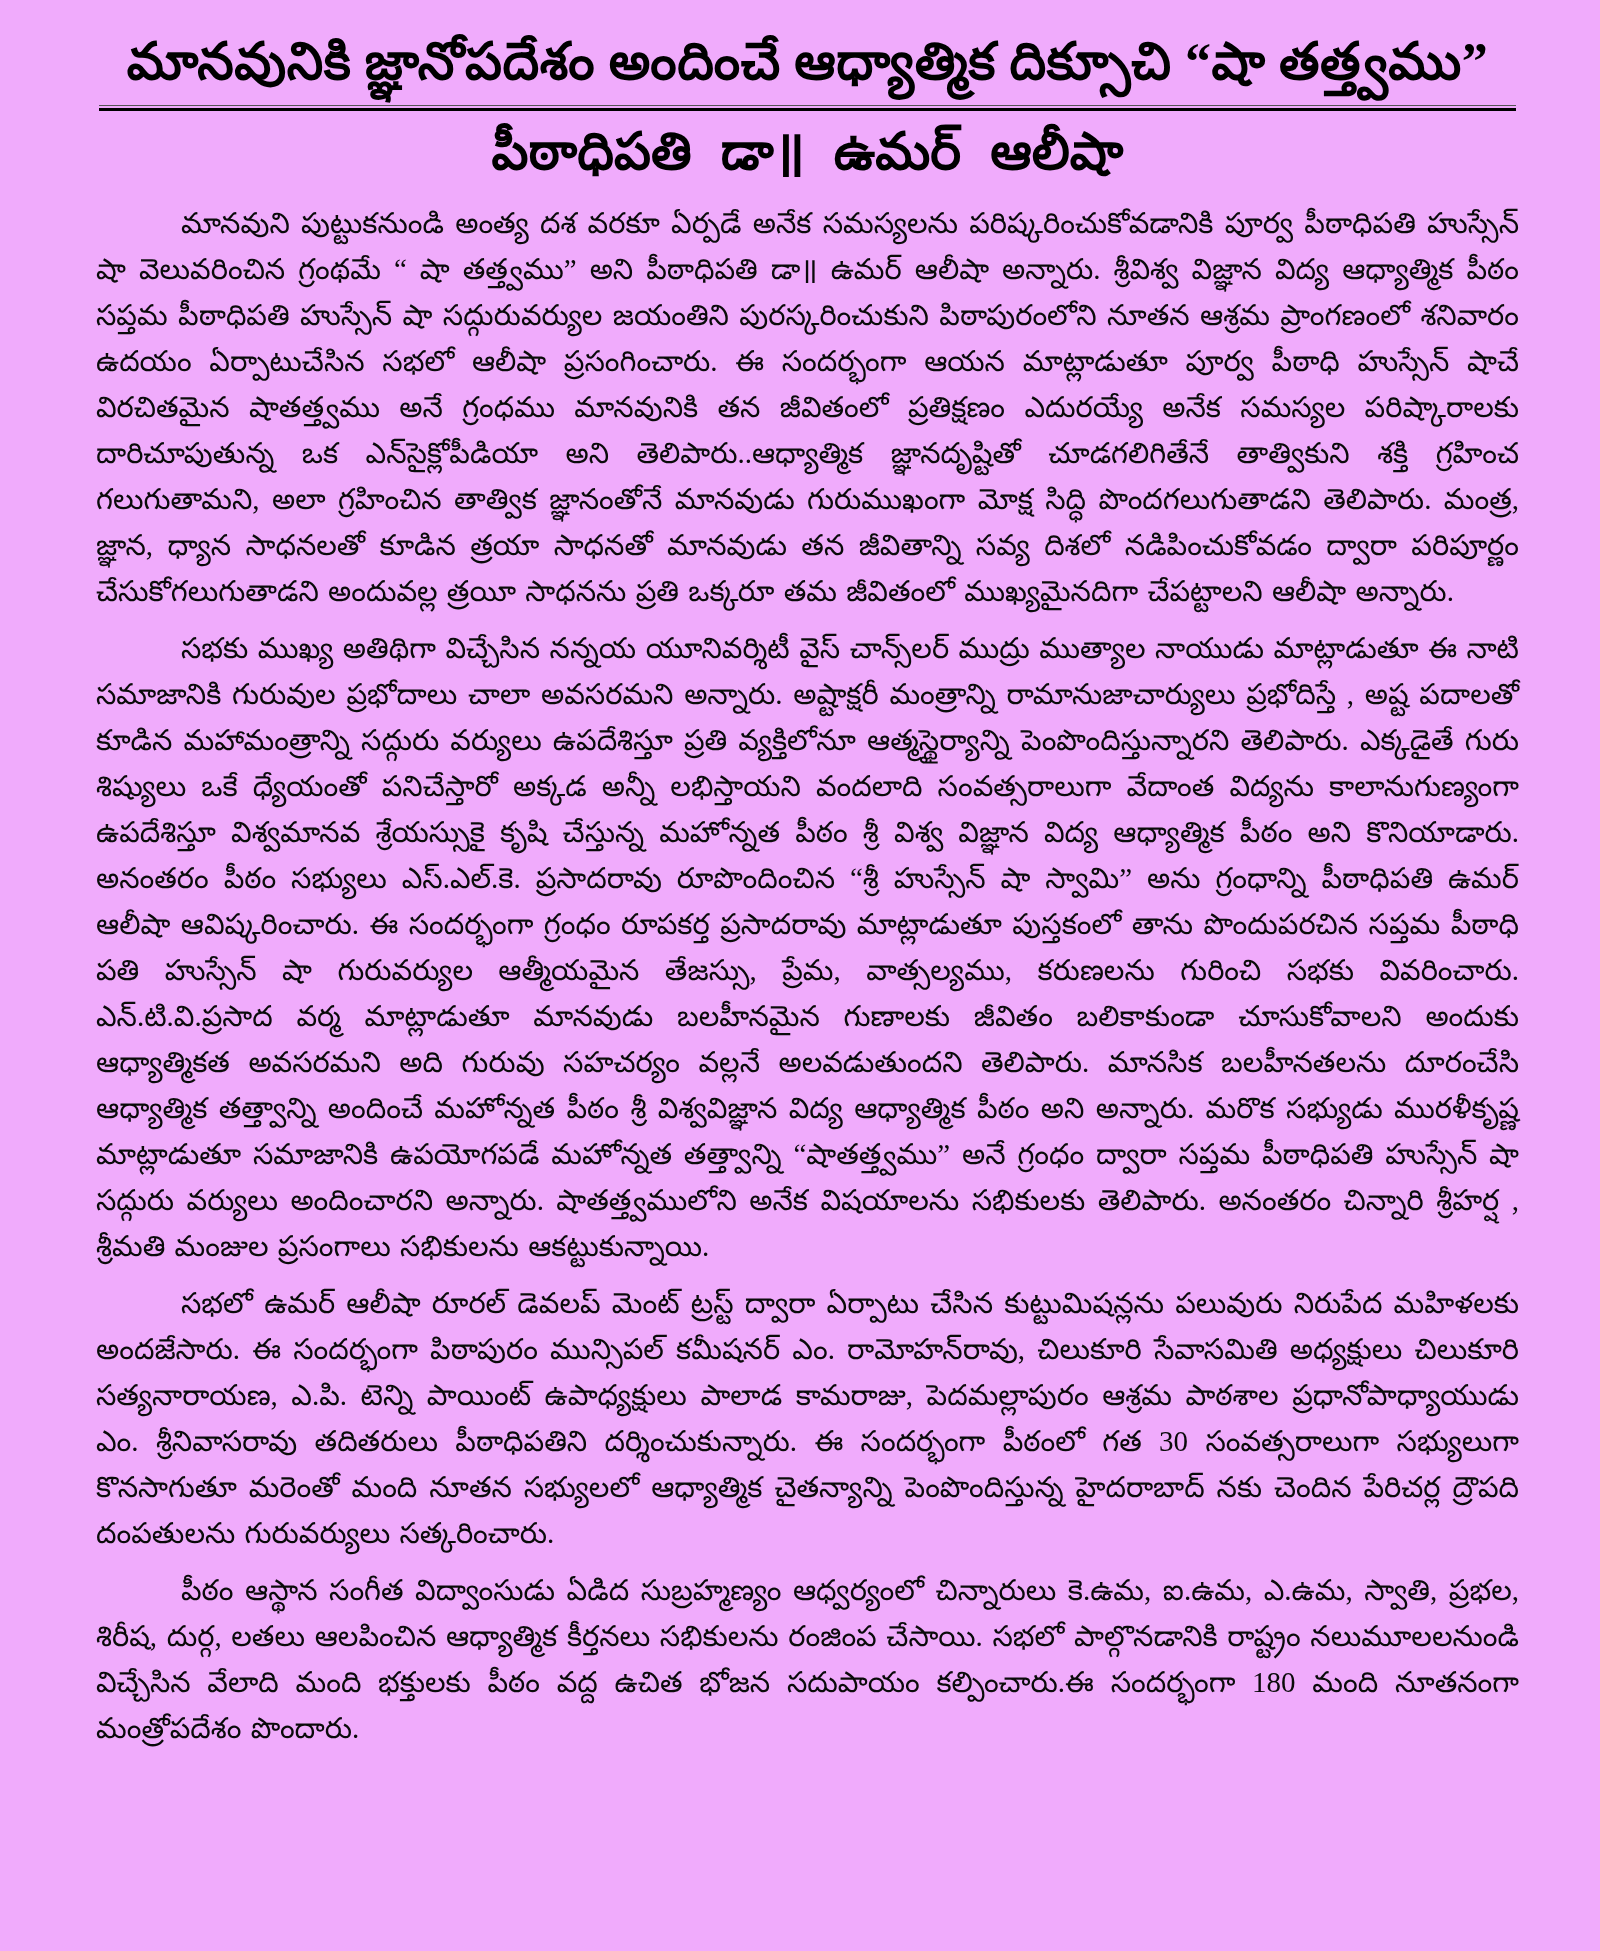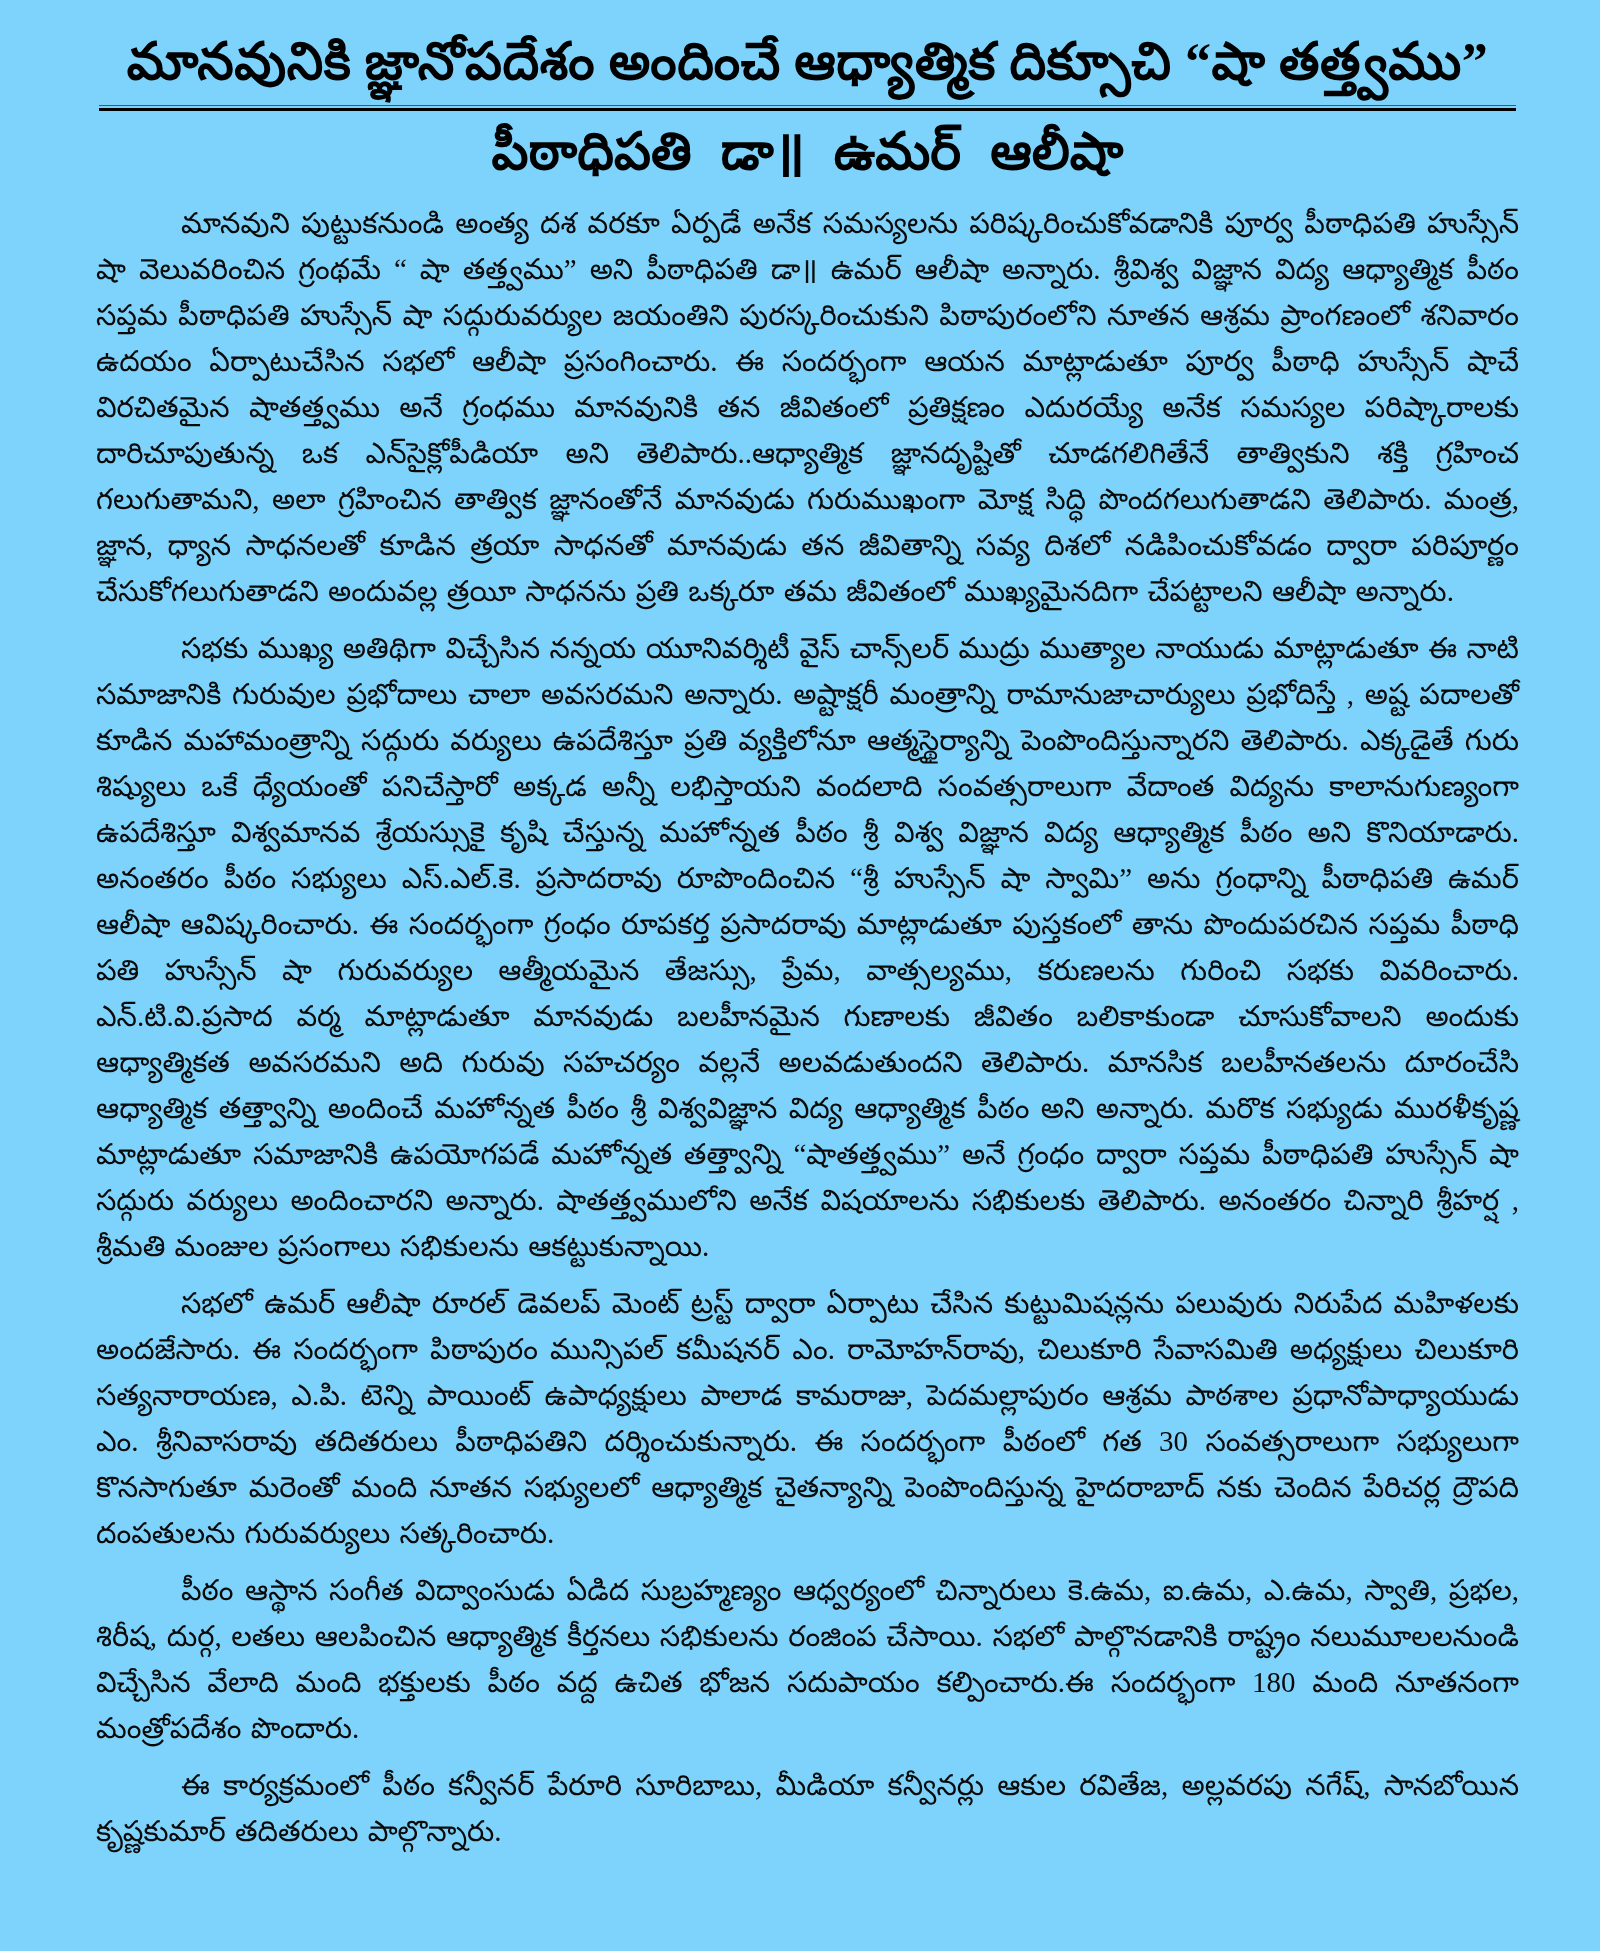--- a/index.html
+++ b/index.html
@@ -4,21 +4,21 @@
 <style>
   html, body {
     margin: 0;
     padding: 0;
     background: #ffffff;
   }
   .page {
     width: 1600px;
     min-height: 1951px;
     margin: 0 auto;
-    background: #7dd3fc;
+    background: #f0abfc;
     color: #0a0a0a;
     box-sizing: border-box;
     padding: 16px 70px 26px 85px;
     font-family: "Liberation Serif", "DejaVu Serif", serif;
   }
   .headline {
     font-size: 52px;
     line-height: 1.45;
     font-weight: 700;
     text-align: center;
@@ -60,16 +60,15 @@
 
   <div class="headline-divider"></div>
 
   <h2 class="byline">పీఠాధిపతి డా॥ ఉమర్ ఆలీషా</h2>
 
   <section class="article-body">
     <p>మానవుని పుట్టుకనుండి అంత్య దశ వరకూ ఏర్పడే అనేక సమస్యలను పరిష్కరించుకోవడానికి పూర్వ పీఠాధిపతి హుస్సేన్ షా వెలువరించిన గ్రంథమే “ షా తత్త్వము” అని పీఠాధిపతి డా॥ ఉమర్ ఆలీషా అన్నారు. శ్రీవిశ్వ విజ్ఞాన విద్య ఆధ్యాత్మిక పీఠం సప్తమ పీఠాధిపతి హుస్సేన్ షా సద్గురువర్యుల జయంతిని పురస్కరించుకుని పిఠాపురంలోని నూతన ఆశ్రమ ప్రాంగణంలో శనివారం ఉదయం ఏర్పాటుచేసిన సభలో ఆలీషా ప్రసంగించారు. ఈ సందర్భంగా ఆయన మాట్లాడుతూ పూర్వ పీఠాధి హుస్సేన్ షాచే విరచితమైన షాతత్త్వము అనే గ్రంధము మానవునికి తన జీవితంలో ప్రతిక్షణం ఎదురయ్యే అనేక సమస్యల పరిష్కారాలకు దారిచూపుతున్న ఒక ఎన్‌సైక్లోపీడియా అని తెలిపారు..ఆధ్యాత్మిక జ్ఞానదృష్టితో చూడగలిగితేనే తాత్వికుని శక్తి గ్రహించ గలుగుతామని, అలా గ్రహించిన తాత్విక జ్ఞానంతోనే మానవుడు గురుముఖంగా మోక్ష సిద్ధి పొందగలుగుతాడని తెలిపారు. మంత్ర, జ్ఞాన, ధ్యాన సాధనలతో కూడిన త్రయా సాధనతో మానవుడు తన జీవితాన్ని సవ్య దిశలో నడిపించుకోవడం ద్వారా పరిపూర్ణం చేసుకోగలుగుతాడని అందువల్ల త్రయీ సాధనను ప్రతి ఒక్కరూ తమ జీవితంలో ముఖ్యమైనదిగా చేపట్టాలని ఆలీషా అన్నారు.</p>
     <p>సభకు ముఖ్య అతిథిగా విచ్చేసిన నన్నయ యూనివర్శిటీ వైస్ చాన్స్‌లర్ ముద్రు ముత్యాల నాయుడు మాట్లాడుతూ ఈ నాటి సమాజానికి గురువుల ప్రభోదాలు చాలా అవసరమని అన్నారు. అష్టాక్షరీ మంత్రాన్ని రామానుజాచార్యులు ప్రభోదిస్తే , అష్ట పదాలతో కూడిన మహామంత్రాన్ని సద్గురు వర్యులు ఉపదేశిస్తూ ప్రతి వ్యక్తిలోనూ ఆత్మస్థైర్యాన్ని పెంపొందిస్తున్నారని తెలిపారు. ఎక్కడైతే గురు శిష్యులు ఒకే ధ్యేయంతో పనిచేస్తారో అక్కడ అన్నీ లభిస్తాయని వందలాది సంవత్సరాలుగా వేదాంత విద్యను కాలానుగుణ్యంగా ఉపదేశిస్తూ విశ్వమానవ శ్రేయస్సుకై కృషి చేస్తున్న మహోన్నత పీఠం శ్రీ విశ్వ విజ్ఞాన విద్య ఆధ్యాత్మిక పీఠం అని కొనియాడారు. అనంతరం పీఠం సభ్యులు ఎస్.ఎల్.కె. ప్రసాదరావు రూపొందించిన “శ్రీ హుస్సేన్ షా స్వామి” అను గ్రంధాన్ని పీఠాధిపతి ఉమర్ ఆలీషా ఆవిష్కరించారు. ఈ సందర్భంగా గ్రంధం రూపకర్త ప్రసాదరావు మాట్లాడుతూ పుస్తకంలో తాను పొందుపరచిన సప్తమ పీఠాధి పతి హుస్సేన్ షా గురువర్యుల ఆత్మీయమైన తేజస్సు, ప్రేమ, వాత్సల్యము, కరుణలను గురించి సభకు వివరించారు. ఎన్.టి.వి.ప్రసాద వర్మ మాట్లాడుతూ మానవుడు బలహీనమైన గుణాలకు జీవితం బలికాకుండా చూసుకోవాలని అందుకు ఆధ్యాత్మికత అవసరమని అది గురువు సహచర్యం వల్లనే అలవడుతుందని తెలిపారు. మానసిక బలహీనతలను దూరంచేసి ఆధ్యాత్మిక తత్త్వాన్ని అందించే మహోన్నత పీఠం శ్రీ విశ్వవిజ్ఞాన విద్య ఆధ్యాత్మిక పీఠం అని అన్నారు. మరొక సభ్యుడు మురళీకృష్ణ మాట్లాడుతూ సమాజానికి ఉపయోగపడే మహోన్నత తత్త్వాన్ని “షాతత్త్వము” అనే గ్రంధం ద్వారా సప్తమ పీఠాధిపతి హుస్సేన్ షా సద్గురు వర్యులు అందించారని అన్నారు. షాతత్త్వములోని అనేక విషయాలను సభికులకు తెలిపారు. అనంతరం చిన్నారి శ్రీహర్ష , శ్రీమతి మంజుల ప్రసంగాలు సభికులను ఆకట్టుకున్నాయి.</p>
     <p>సభలో ఉమర్ ఆలీషా రూరల్ డెవలప్ మెంట్ ట్రస్ట్ ద్వారా ఏర్పాటు చేసిన కుట్టుమిషన్లను పలువురు నిరుపేద మహిళలకు అందజేసారు. ఈ సందర్భంగా పిఠాపురం మున్సిపల్ కమీషనర్ ఎం. రామోహన్‌రావు, చిలుకూరి సేవాసమితి అధ్యక్షులు చిలుకూరి సత్యనారాయణ, ఎ.పి. టెన్ని పాయింట్ ఉపాధ్యక్షులు పాలాడ కామరాజు, పెదమల్లాపురం ఆశ్రమ పాఠశాల ప్రధానోపాధ్యాయుడు ఎం. శ్రీనివాసరావు తదితరులు పీఠాధిపతిని దర్శించుకున్నారు. ఈ సందర్భంగా పీఠంలో గత 30 సంవత్సరాలుగా సభ్యులుగా కొనసాగుతూ మరెంతో మంది నూతన సభ్యులలో ఆధ్యాత్మిక చైతన్యాన్ని పెంపొందిస్తున్న హైదరాబాద్ నకు చెందిన పేరిచర్ల ద్రౌపది దంపతులను గురువర్యులు సత్కరించారు.</p>
     <p>పీఠం ఆస్థాన సంగీత విద్వాంసుడు ఏడిద సుబ్రహ్మణ్యం ఆధ్వర్యంలో చిన్నారులు కె.ఉమ, ఐ.ఉమ, ఎ.ఉమ, స్వాతి, ప్రభల, శిరీష, దుర్గ, లతలు ఆలపించిన ఆధ్యాత్మిక కీర్తనలు సభికులను రంజింప చేసాయి. సభలో పాల్గొనడానికి రాష్ట్రం నలుమూలలనుండి విచ్చేసిన వేలాది మంది భక్తులకు పీఠం వద్ద ఉచిత భోజన సదుపాయం కల్పించారు.ఈ సందర్భంగా 180 మంది నూతనంగా మంత్రోపదేశం పొందారు.</p>
-    <p>ఈ కార్యక్రమంలో పీఠం కన్వీనర్ పేరూరి సూరిబాబు, మీడియా కన్వీనర్లు ఆకుల రవితేజ, అల్లవరపు నగేష్, సానబోయిన కృష్ణకుమార్ తదితరులు పాల్గొన్నారు.</p>
   </section>
 
 </article>
 
 </body></html>

